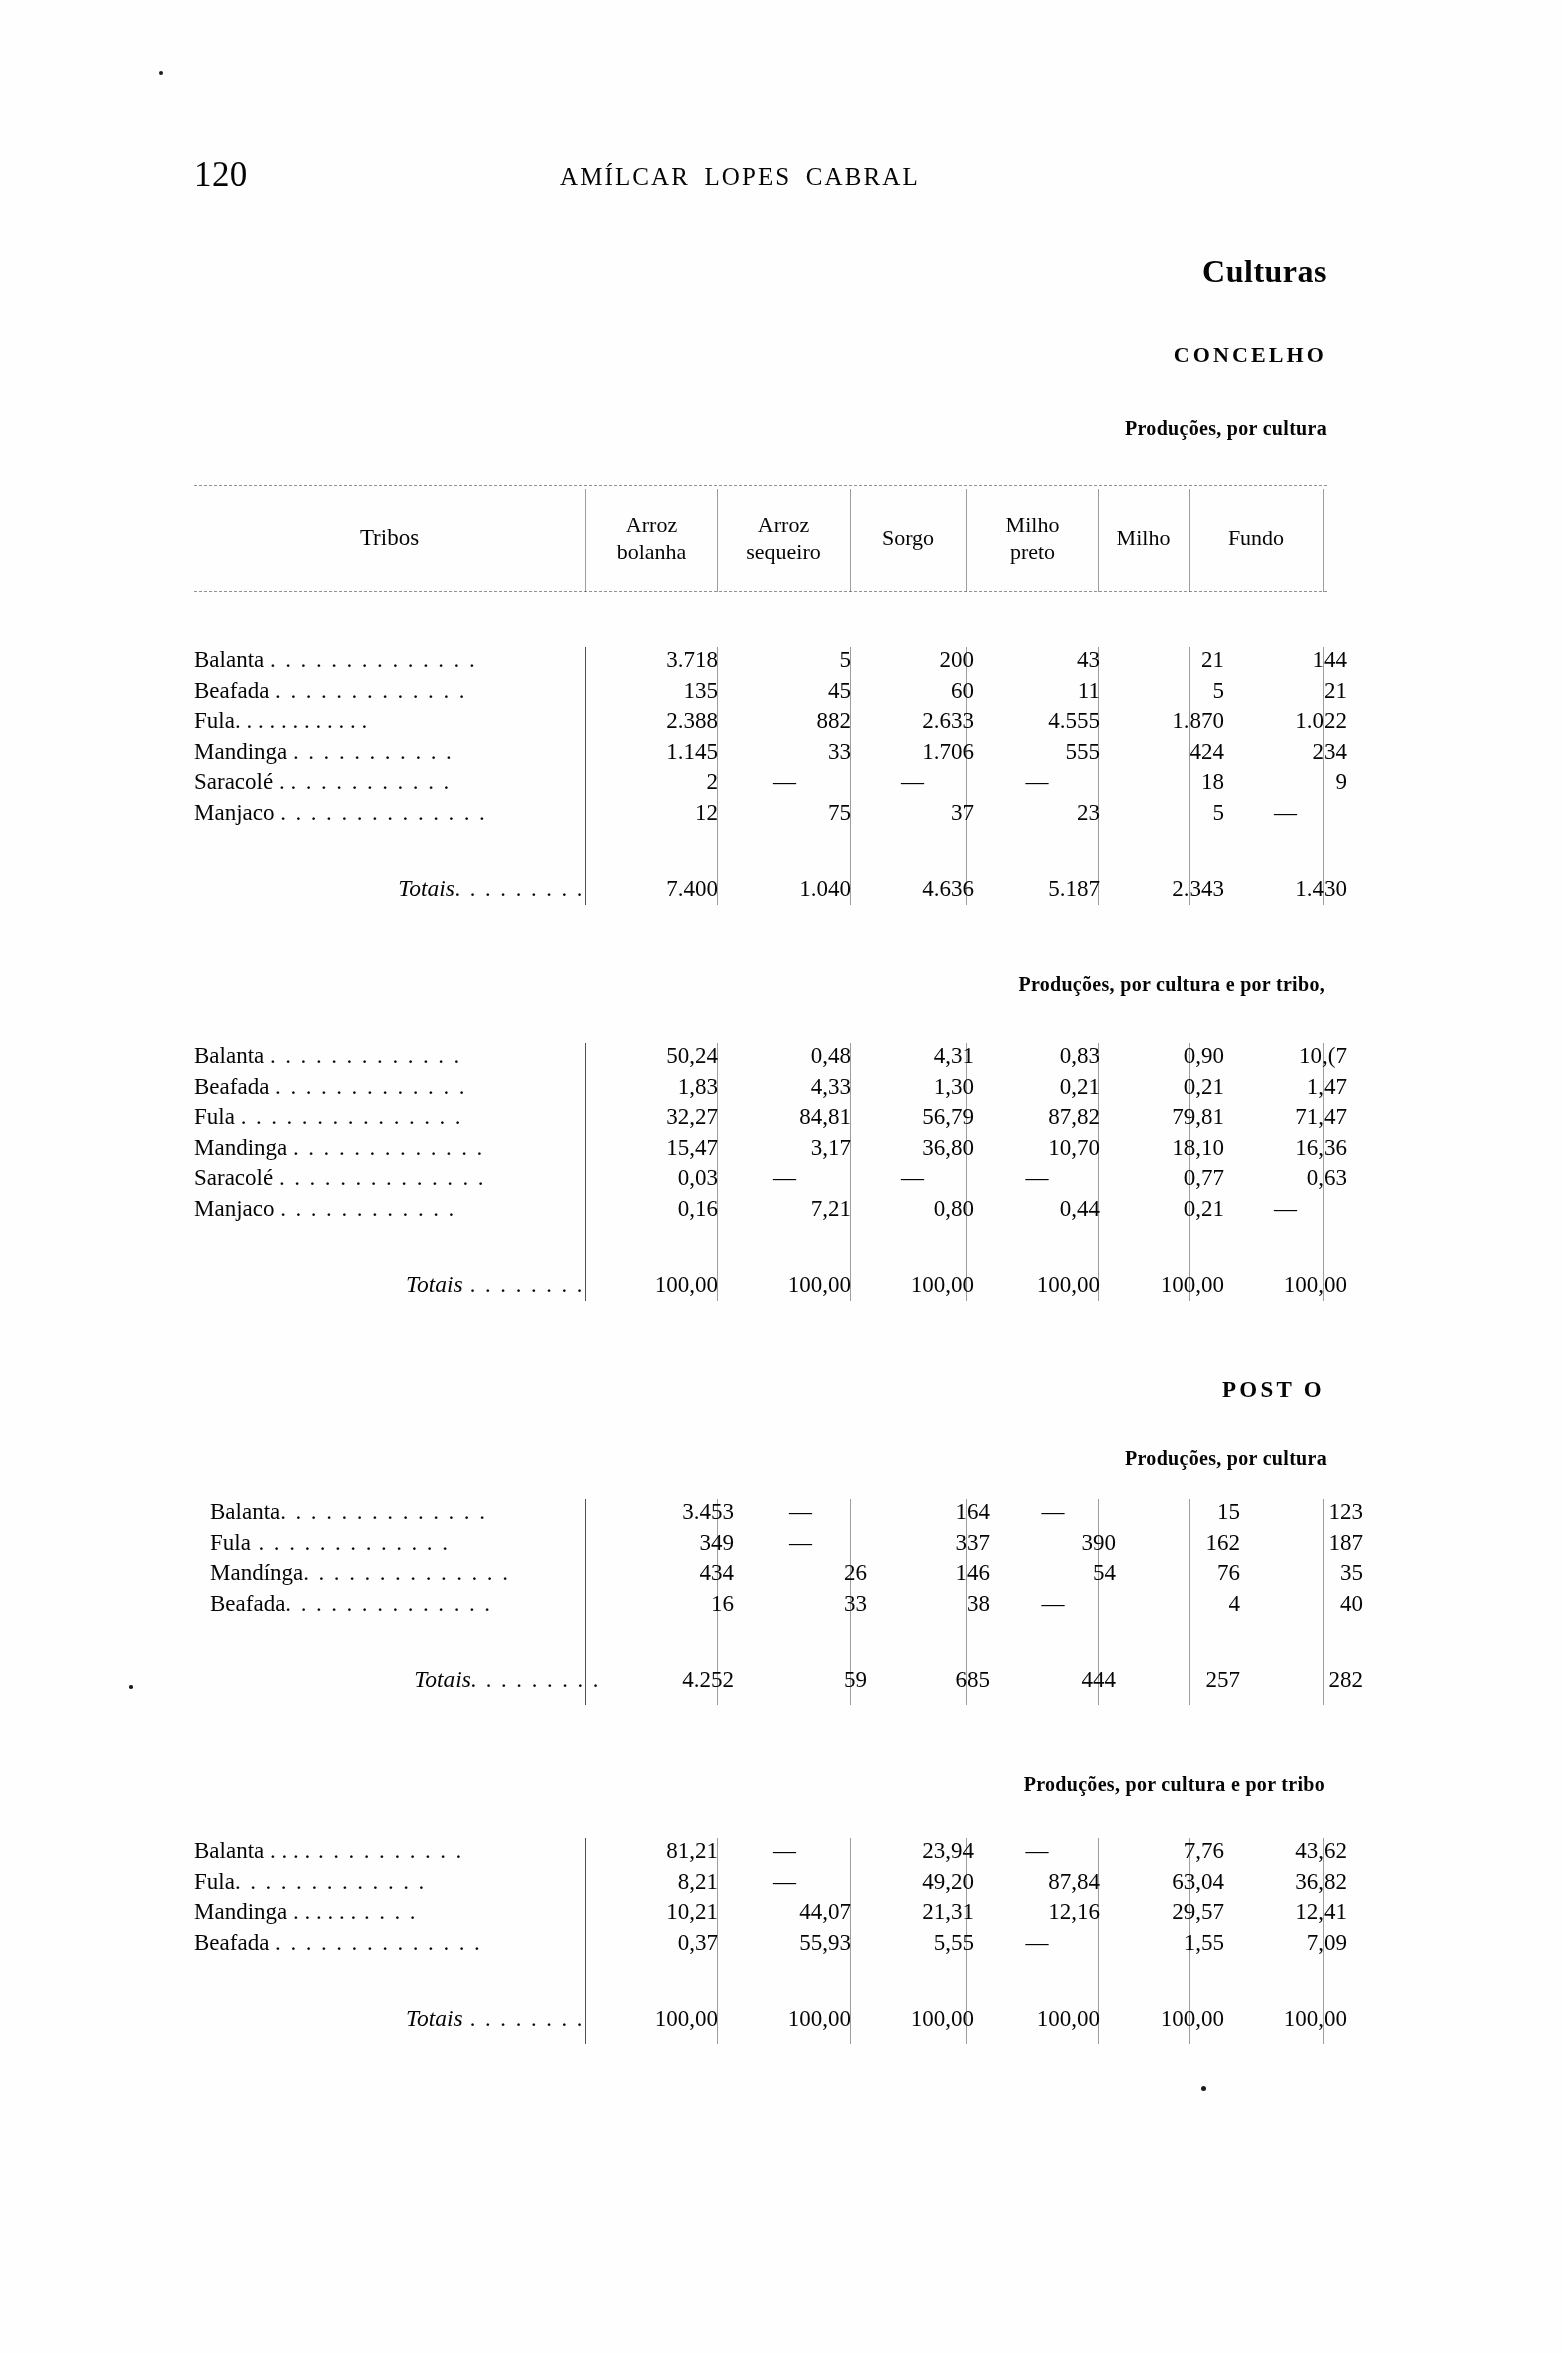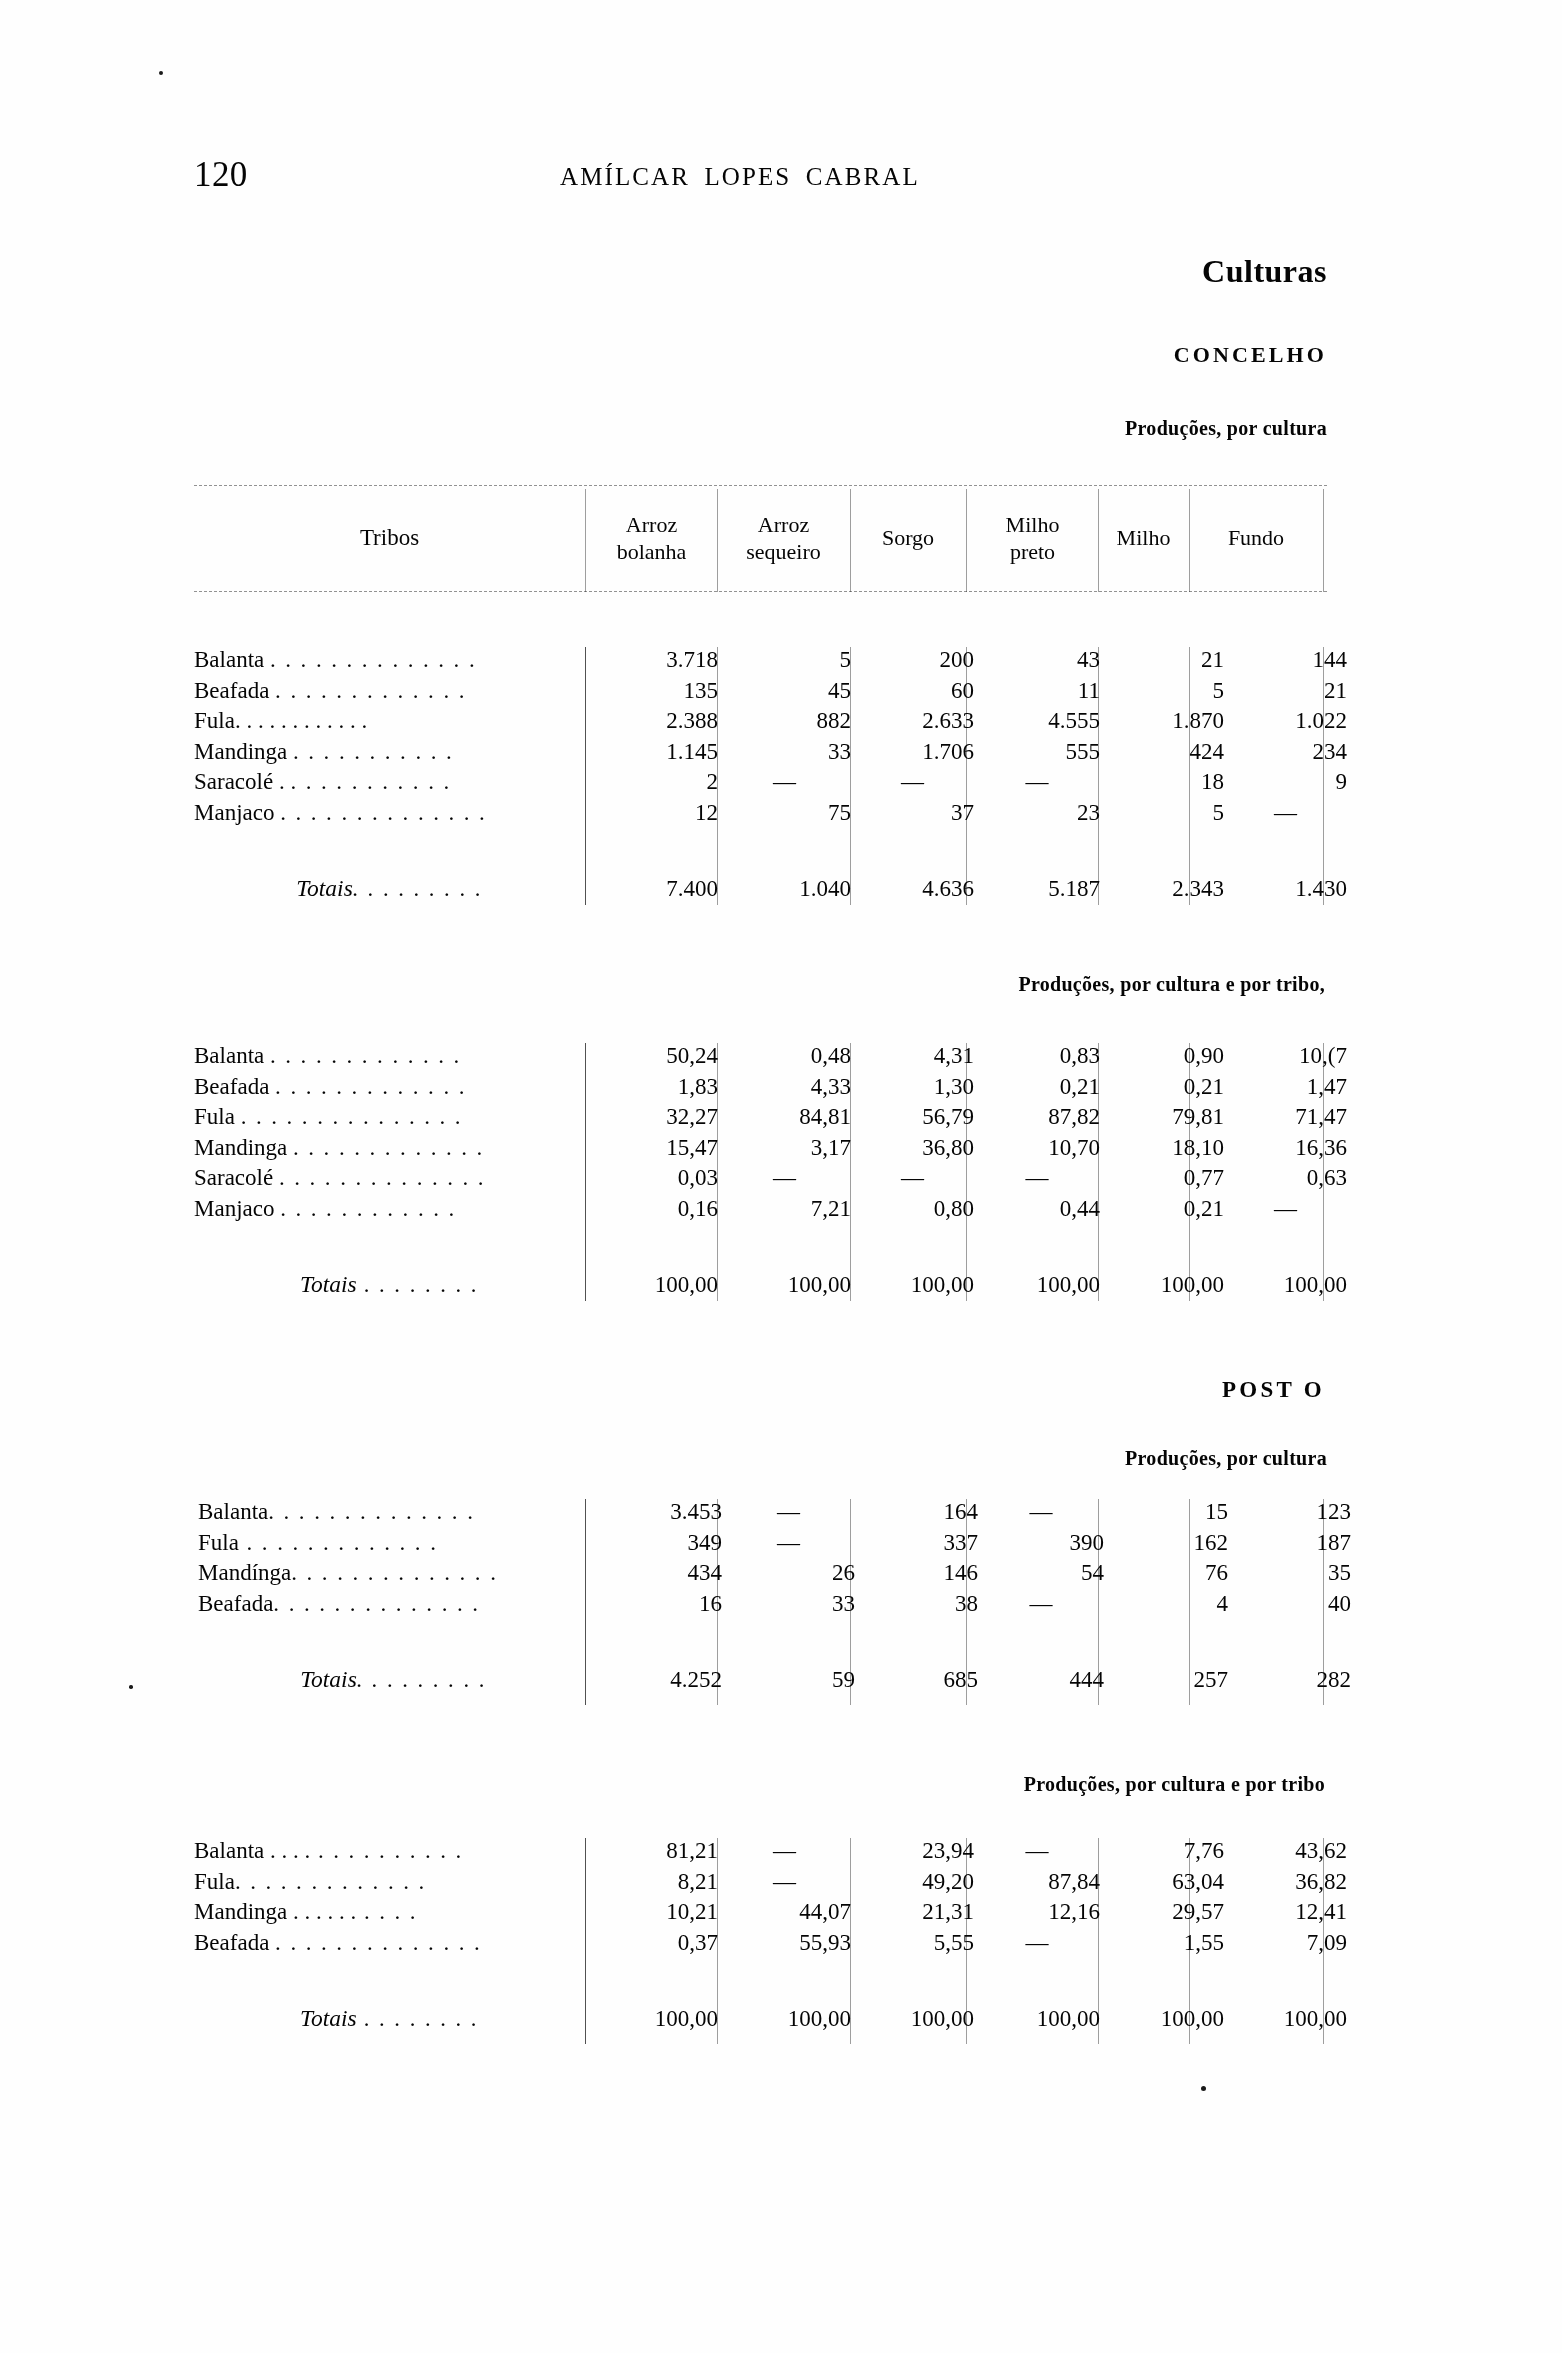--- a/index.html
+++ b/index.html
@@ -121,21 +121,21 @@
   .num {
     text-align: right;
     padding-right: 11.3px;
     font-size: 23px;
   }
   .dash { text-align: center; padding-right: 14px; font-size: 23px; }
 
   .row { height: 30.5px; }
 
   .totais-cell {
-    text-align: center;
+    text-align: right;
     padding-right: 35px;
     font-style: italic;
     font-size: 23.5px;
   }
 
   
   .vrule {
     position: absolute;
     width: 0.9px;
     background: #2b2b2b;
@@ -395,21 +395,21 @@
   <div class="sub-head" style="right:235px; top:1447px;">Produções, por cultura</div>
 
   <div style="position:absolute; left:194px; top:1499px; width:1133px; height:209px;">
     <div class="vrule" style="left:391px; top:0; height:206px;"></div>
     <div class="vrule faint" style="left:523px; top:0; height:206px;"></div>
     <div class="vrule faint" style="left:656px; top:0; height:206px;"></div>
     <div class="vrule faint" style="left:772px; top:0; height:206px;"></div>
     <div class="vrule faint" style="left:904px; top:0; height:206px;"></div>
     <div class="vrule faint" style="left:995px; top:0; height:206px;"></div>
     <div class="vrule faint" style="left:1129px; top:0; height:206px;"></div>
-    <table class="tbl" style="left:4px; top:0;">
+    <table class="tbl" style="left:16px; top:0;">
       <colgroup>
           <col class="c-name">
           <col class="c-n1">
           <col class="c-n2">
           <col class="c-n3">
           <col class="c-n4">
           <col class="c-n5">
           <col class="c-n6">
         </colgroup>
       <tbody>

